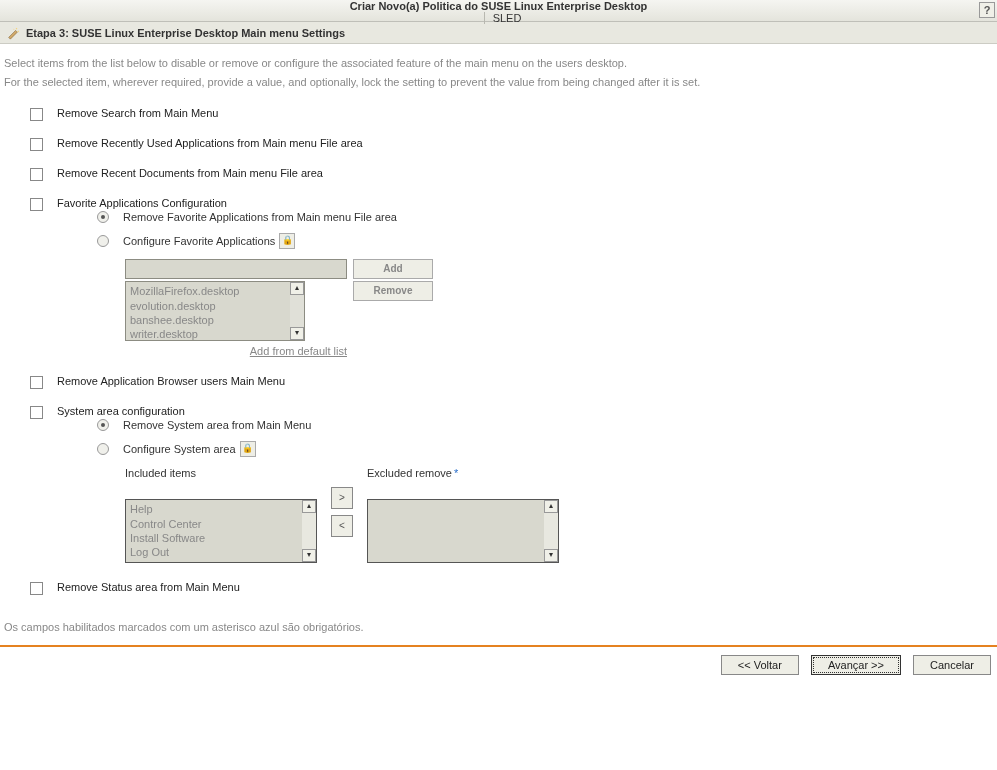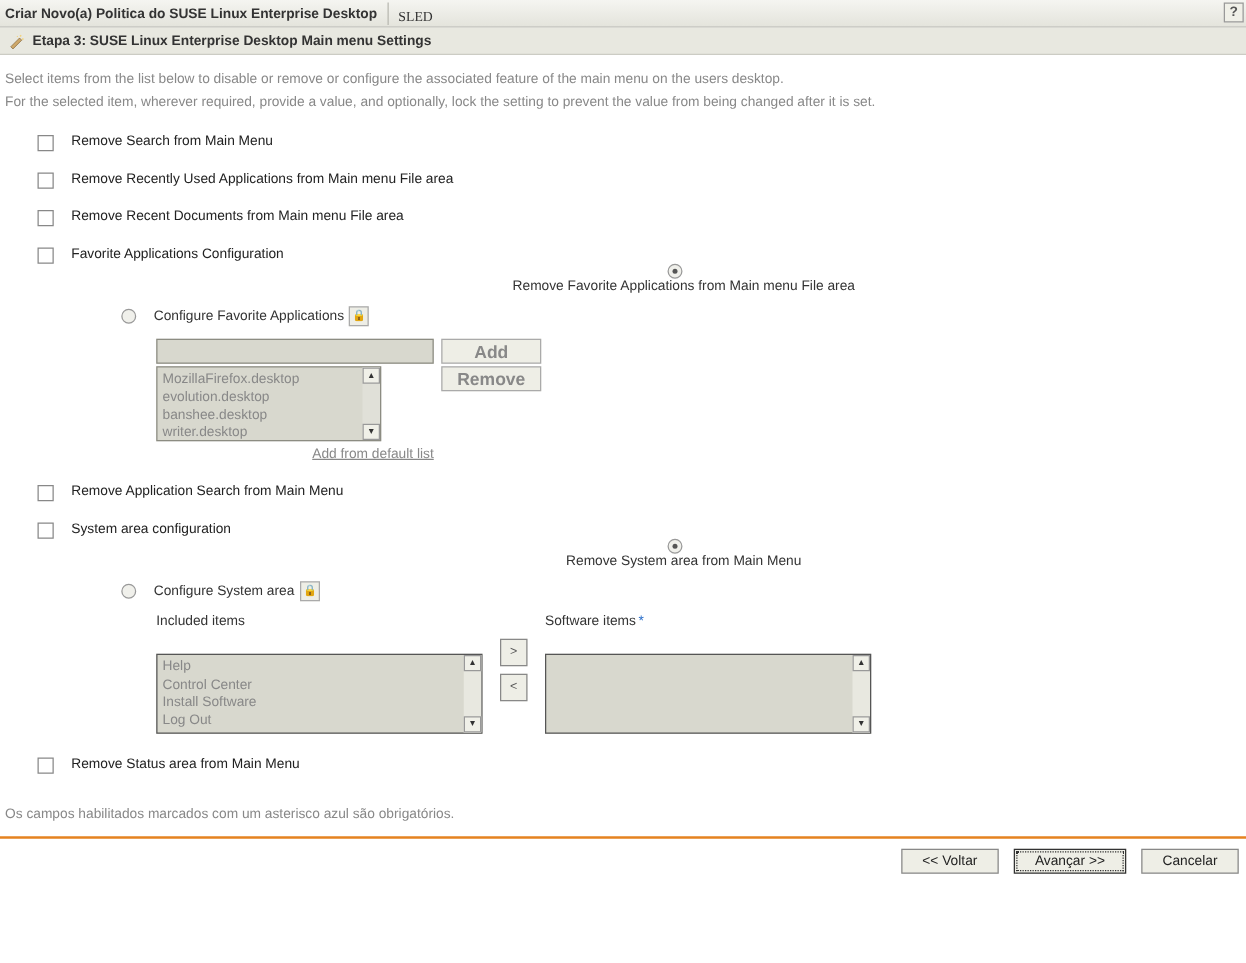--- a/index.html
+++ b/index.html
@@ -12,32 +12,32 @@
     width: 997px;
   }
   .header-bar {
     background: linear-gradient(#f5f5f1, #e4e4dc);
     border-bottom: 1px solid #bfbfb8;
     height: 22px;
     display: flex;
     align-items: center;
     padding: 0 4px;
     position: relative;
+    flex-direction: column;
   }
   .header-title {
     font-weight: bold;
     color: #333;
   }
   .header-after-sep {
     border-left: 1px solid #b8b8b0;
     padding-left: 8px;
     height: 18px;
     display: flex;
     align-items: flex-end;
-    font-family: Liberation Serif, serif;
   }
   .help-btn {
     position: absolute;
     right: 2px;
     top: 2px;
     width: 16px;
     height: 16px;
     border: 1px solid #999;
     background: #f0f0e8;
     text-align: center;
@@ -81,21 +81,21 @@
   }
   .row-label { color: #222; }
   .sub {
     margin-left: 40px;
   }
   .radio-row {
     display: flex;
     align-items: center;
     margin: 6px 0 10px 0;
   }
-  .radio-row.first { margin-top: 2px; flex-direction: column; }
+  .radio-row.first { margin-top: 2px; }
   .radio {
     width: 12px; height: 12px;
     border: 1px solid #999;
     border-radius: 50%;
     margin-right: 14px;
     background: #f0f0eb;
     display: flex;
     align-items: center;
     justify-content: center;
     cursor: pointer;
@@ -136,21 +136,21 @@
     padding: 2px;
   }
   .btn-side {
     width: 80px;
     height: 20px;
     border: 1px solid #aaa;
     background: #eeeee6;
     color: #888;
     text-align: center;
     line-height: 18px;
-    font-size: 14px;
+    font-size: 10px;
     font-weight: bold;
     cursor: pointer;
   }
   .listbox {
     width: 180px;
     height: 60px;
     border: 1px solid #8c8c82;
     background: #d8d8ce;
     display: flex;
     margin-top: 2px;
@@ -195,21 +195,21 @@
     display: flex;
     align-items: flex-start;
     gap: 14px;
     margin-top: 4px;
   }
   .dual-col .col-label {
     margin-bottom: 20px;
     display: block;
   }
   .listbox2 {
-    width: 261px;
+    width: 192px;
     height: 64px;
     border: 1px solid #555;
     background: #d8d8ce;
     display: flex;
   }
   .listbox2 .listbox-inner { color: #888; padding: 2px 4px; line-height: 1.3; }
   .listbox2 .scrollbar { background: #e8e8e0; }
   .transfer-btns {
     display: flex;
     flex-direction: column;
@@ -337,21 +337,21 @@
             <div class="btn-side">Add</div>
             <div class="btn-side" style="margin-top:2px;">Remove</div>
           </div>
         </div>
       </div>
     </div>
   </div>
 
   <div class="row" style="margin-top:18px;">
     <span class="chk"></span>
-    <span class="row-label">Remove Application Search from Main Menu</span>
+    <span class="row-label">Remove Application Browser users Main Menu</span>
   </div>
 
   <div class="row" style="margin-bottom:4px;">
     <span class="chk"></span>
     <div style="flex:1;">
       <span class="row-label">System area configuration</span>
       <div class="sub">
         <div class="radio-row first">
           <span class="radio">
               <span class="dot"></span>
@@ -379,21 +379,21 @@
                   <div class="scroll-btn">▾</div>
                 </div>
               </div>
             </div>
             <div class="transfer-btns">
               <div class="transfer-btn">&gt;</div>
               <div class="transfer-btn">&lt;</div>
             </div>
             <div class="dual-col">
               <span class="col-label">
-                <span>Software items</span><span class="asterisk">*</span>
+                <span>Excluded remove</span><span class="asterisk">*</span>
               </span>
               <div class="listbox2">
                 <div class="listbox-inner"></div>
                 <div class="scrollbar">
                   <div class="scroll-btn">▴</div>
                   <div class="scroll-btn">▾</div>
                 </div>
               </div>
             </div>
           </div>

